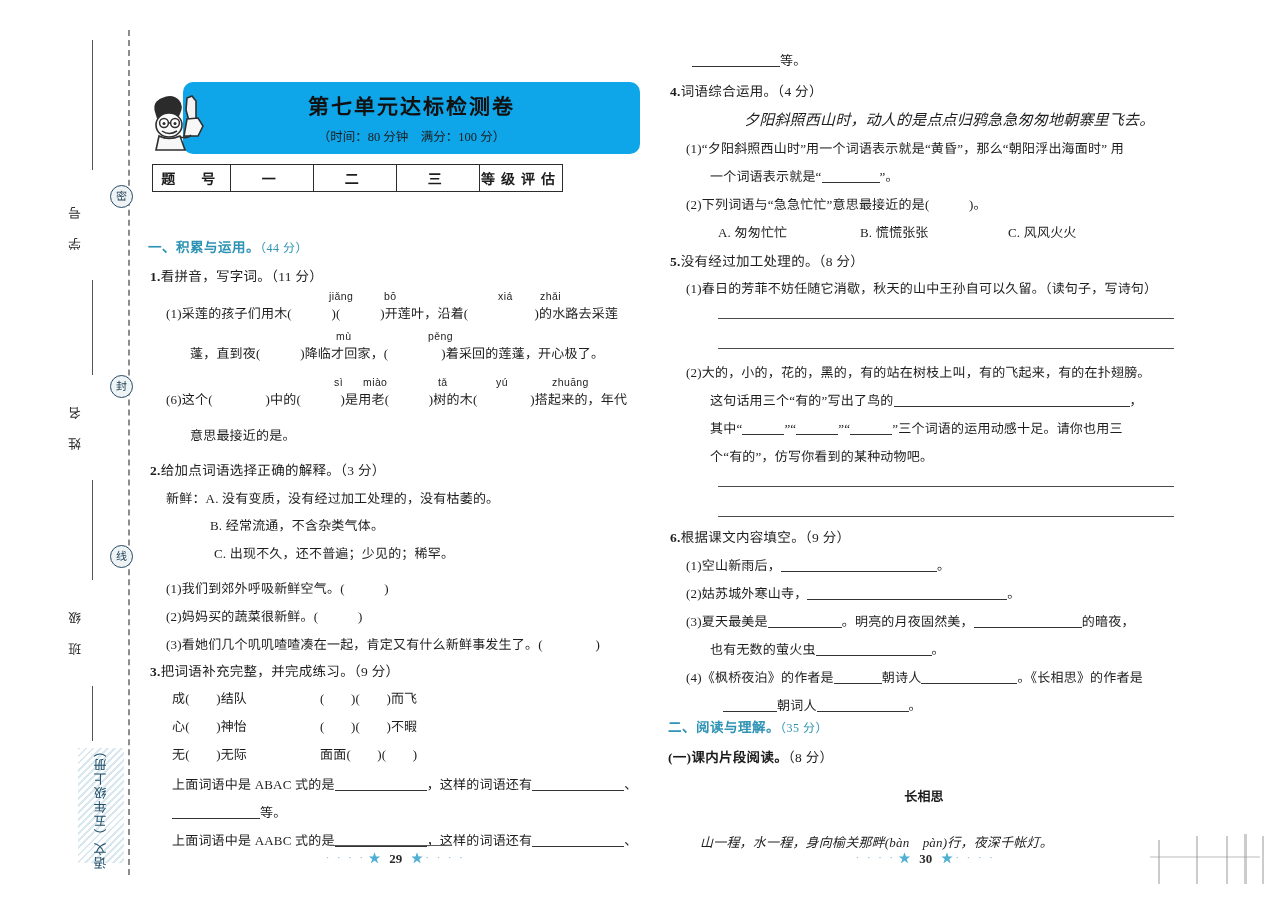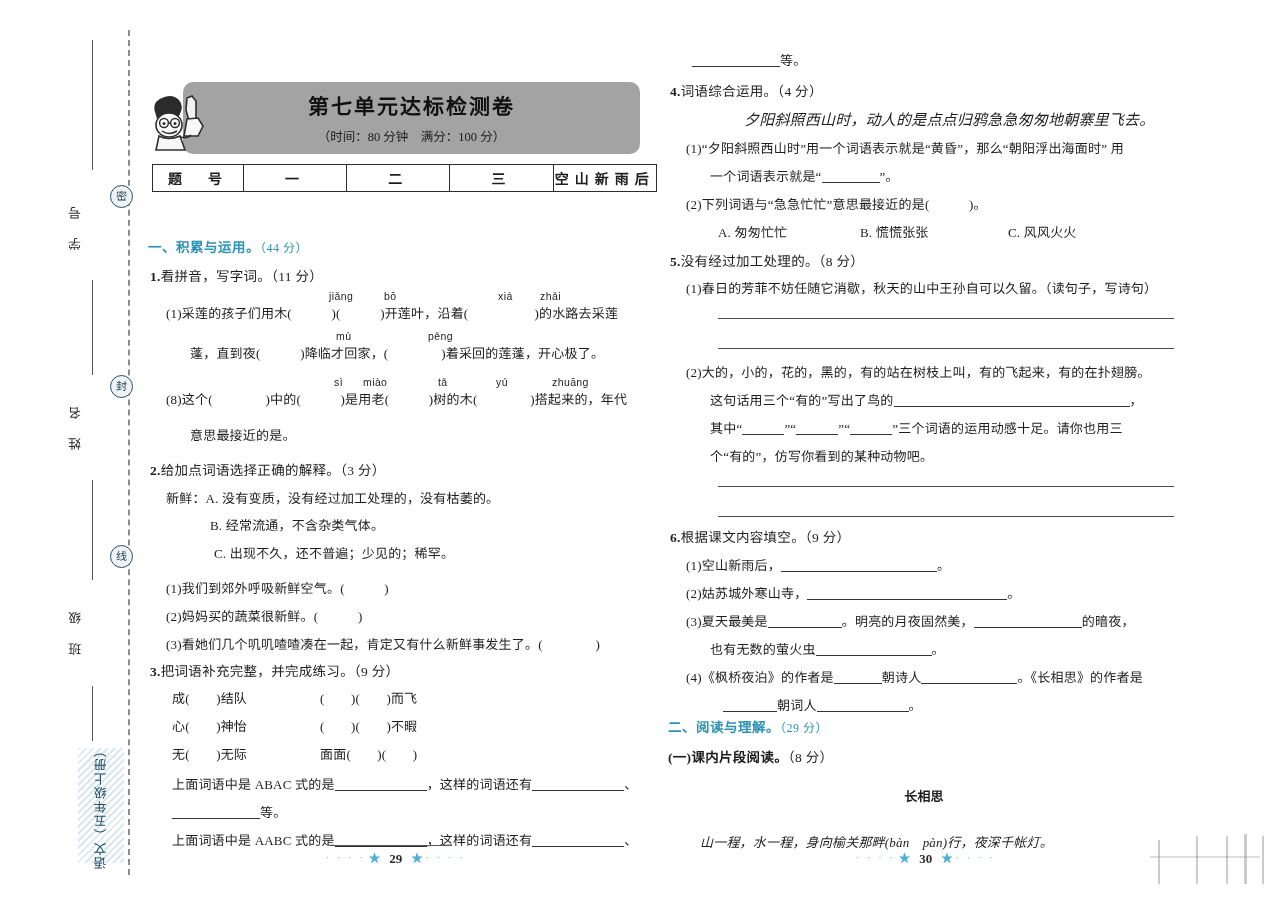--- a/index.html
+++ b/index.html
@@ -43,30 +43,30 @@
     writing-mode:vertical-rl;white-space:nowrap;
     font-size:13px;color:#21506b;letter-spacing:1px;}
 
   
   .col{position:absolute;top:0;}
   .col-left{left:148px;width:500px;}
   .col-right{left:668px;width:512px;}
 
   
   .banner{position:absolute;left:183px;top:82px;width:457px;height:72px;
-    background:#a3a3a3;border-radius:10px;}
+    background:#0ea5e9;border-radius:10px;}
   .banner-title{position:absolute;left:0;right:0;top:8px;text-align:center;
     font-size:21px;font-weight:bold;letter-spacing:2px;color:#111;
     font-family:"Liberation Sans","DejaVu Sans",sans-serif;}
   .banner-sub{position:absolute;left:0;right:0;top:44px;text-align:center;
     font-size:12.5px;color:#1c1c1c;}
   .mascot{position:absolute;left:146px;top:92px;width:66px;height:62px;}
 
   
-  .score-table{position:absolute;left:152px;top:164px;width:505px;
+  .score-table{position:absolute;left:152px;top:164px;width:411px;
     border-collapse:collapse;}
   .score-table td{border:1.15px solid #2c2c2c;height:26px;text-align:center;
     font-size:14px;font-weight:bold;letter-spacing:6px;padding:0;}
   .score-table td.blank{font-weight:normal;letter-spacing:0;}
   .st-c1{width:86px}.st-c2{width:98px}.st-c3{width:98px}
   .st-c4{width:98px}.st-c5{width:98px}
 
   
   .sec-head{position:absolute;font-size:13.5px;font-weight:bold;color:#2e93b4;
     letter-spacing:.5px;}
@@ -141,21 +141,21 @@
     <path d="M34 45 Q42 47 45 43" stroke="#2f2f2f" stroke-width="1.6" fill="none"></path>
   </svg>
 
   <table class="score-table">
     <tbody>
         <tr>
       <td class="st-c1">题　号</td>
       <td class="st-c2">一</td>
       <td class="st-c3">二</td>
       <td class="st-c4">三</td>
-      <td class="st-c5">空山新雨后</td>
+      <td class="st-c5">等级评估</td>
     </tr>
   </tbody>
     </table>
 
   <div class="col col-left">
 
     <div class="sec-head" style="left:0;top:236px;">
       <span>一、积累与运用。</span><span class="pts">（44 分）</span>
     </div>
 
@@ -171,21 +171,21 @@
 
     <div class="pinyin" style="left:188px;top:330px;">mù</div>
     <div class="pinyin" style="left:280px;top:330px;">pěng</div>
     <div class="line" style="left:42px;top:343px;">蓬，直到夜(　　　)降临才回家，(　　　　)着采回的莲蓬，开心极了。</div>
 
     <div class="pinyin" style="left:186px;top:376px;">sì</div>
     <div class="pinyin" style="left:215px;top:376px;">miào</div>
     <div class="pinyin" style="left:290px;top:376px;">tǎ</div>
     <div class="pinyin" style="left:348px;top:376px;">yú</div>
     <div class="pinyin" style="left:404px;top:376px;">zhuāng</div>
-    <div class="line" style="left:18px;top:389px;">(8)这个(　　　　)中的(　　　)是用老(　　　)树的木(　　　　)搭起来的，年代</div>
+    <div class="line" style="left:18px;top:389px;">(6)这个(　　　　)中的(　　　)是用老(　　　)树的木(　　　　)搭起来的，年代</div>
     <div class="line" style="left:42px;top:425px;">意思最接近的是。</div>
 
     <div class="qnum" style="left:2px;top:459px;text-align:right;">
       <b>2.</b><span>给加点词语选择正确的解释。</span><span>（3 分）</span>
     </div>
     <div class="line" style="left:18px;top:488px;"><span>新鲜：</span><span>A. 没有变质，没有经过加工处理的，没有枯萎的。</span></div>
     <div class="line" style="left:62px;top:515px;">B. 经常流通，不含杂类气体。</div>
     <div class="line" style="left:66px;top:543px;">C. 出现不久，还不普遍；少见的；稀罕。</div>
     <div class="line" style="left:18px;top:578px;">(1)我们到郊外呼吸新鲜空气。(　　　)</div>
     <div class="line" style="left:18px;top:606px;">(2)妈妈买的蔬菜很新鲜。(　　　)</div>
@@ -265,21 +265,21 @@
       <span>也有无数的萤火虫</span><span class="blank-u" style="width:116px"></span><span>。</span>
     </div>
     <div class="line" style="left:18px;top:667px;">
       <span>(4)《枫桥夜泊》的作者是</span><span class="blank-u" style="width:48px"></span><span>朝诗人</span><span class="blank-u" style="width:96px"></span><span>。《长相思》的作者是</span>
     </div>
     <div class="line" style="left:55px;top:695px;">
       <span class="blank-u" style="width:54px"></span><span>朝词人</span><span class="blank-u" style="width:92px"></span><span>。</span>
     </div>
 
     <div class="sec-head" style="left:0;top:716px;">
-      <span>二、阅读与理解。</span><span class="pts">（29 分）</span>
+      <span>二、阅读与理解。</span><span class="pts">（35 分）</span>
     </div>
     <div class="qnum" style="left:0;top:746px;font-weight:bold;">
       <span>(一)课内片段阅读。</span><span style="font-weight:normal;">（8 分）</span>
     </div>
     <div class="line ctr" style="left:0;top:786px;width:512px;font-weight:bold;">长相思</div>
     <div class="line ital" style="left:32px;top:832px;">山一程，水一程，身向榆关那畔(bàn　pàn)行，夜深千帐灯。</div>
   </div>
 
   <div class="foot-rule" style="left:330px;top:845px;width:120px;"></div>
   <div class="foot" style="left:326px;top:849px;">

